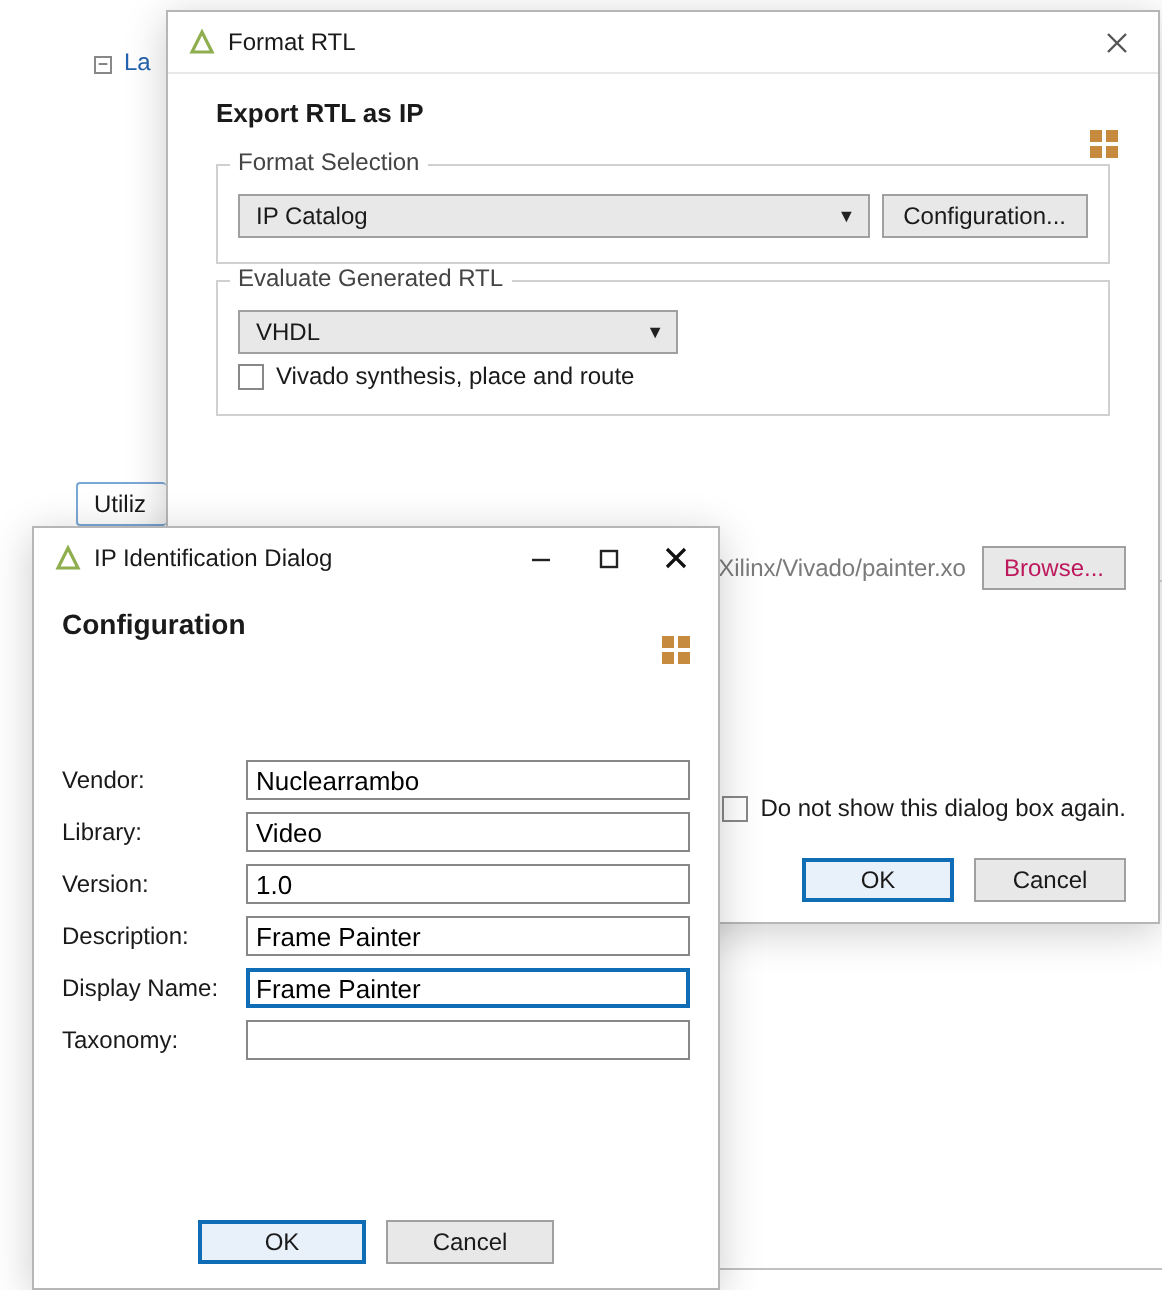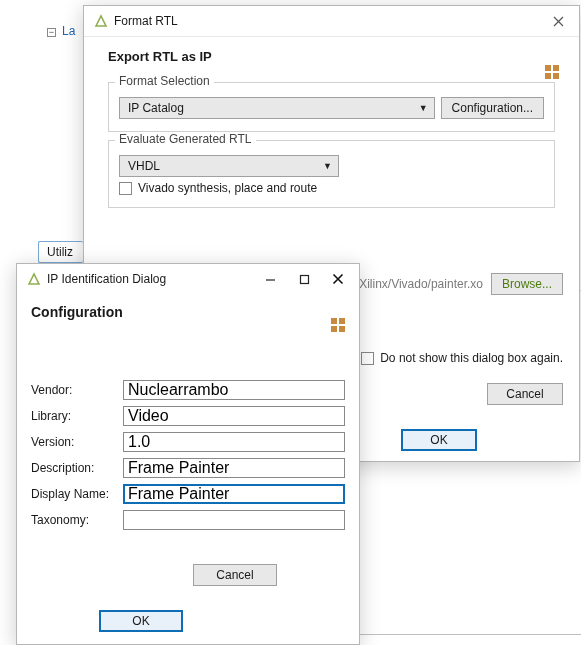--- a/index.html
+++ b/index.html
@@ -101,23 +101,22 @@
     padding: 0 10px;
     display:inline-flex;
     align-items:center;
     justify-content:center;
     box-sizing: border-box;
   }
   .btn.default {
     border: 1px solid #0f6db5;
     box-shadow: inset 0 0 0 1px #0f6db5;
     background: #e8f0fa;
-    margin-top: 46px;
-  }
-  .btn.disabled { color:#4d7c0f; }
+  }
+  .btn.disabled { color:#be185d; }
   .checkbox {
     display:flex; align-items:center; gap:6px;
     margin-top: 4px;
   }
   .checkbox .box {
     width:13px; height:13px; border:1px solid #888; background:#fff; box-sizing:border-box;
   }
   .path-text {
     color:#7a7a7a;
     white-space: nowrap;
@@ -210,21 +209,21 @@
   }
   .form-row .label {
     width: 92px;
   }
   .form-row input[type=text] {
     flex:1;
     height: 20px;
     border: 1px solid #888;
     padding: 0 4px;
     font-family: inherit;
-    font-size: 16px;
+    font-size: 13px;
     background:#fff;
     box-sizing: border-box;
   }
   .form-row input[type=text].focused {
     border: 1px solid #0f6db5;
     box-shadow: inset 0 0 0 1px #0f6db5;
   }
   .ip-footer {
     position:absolute;
     left:0; right:0; bottom: 12px;

